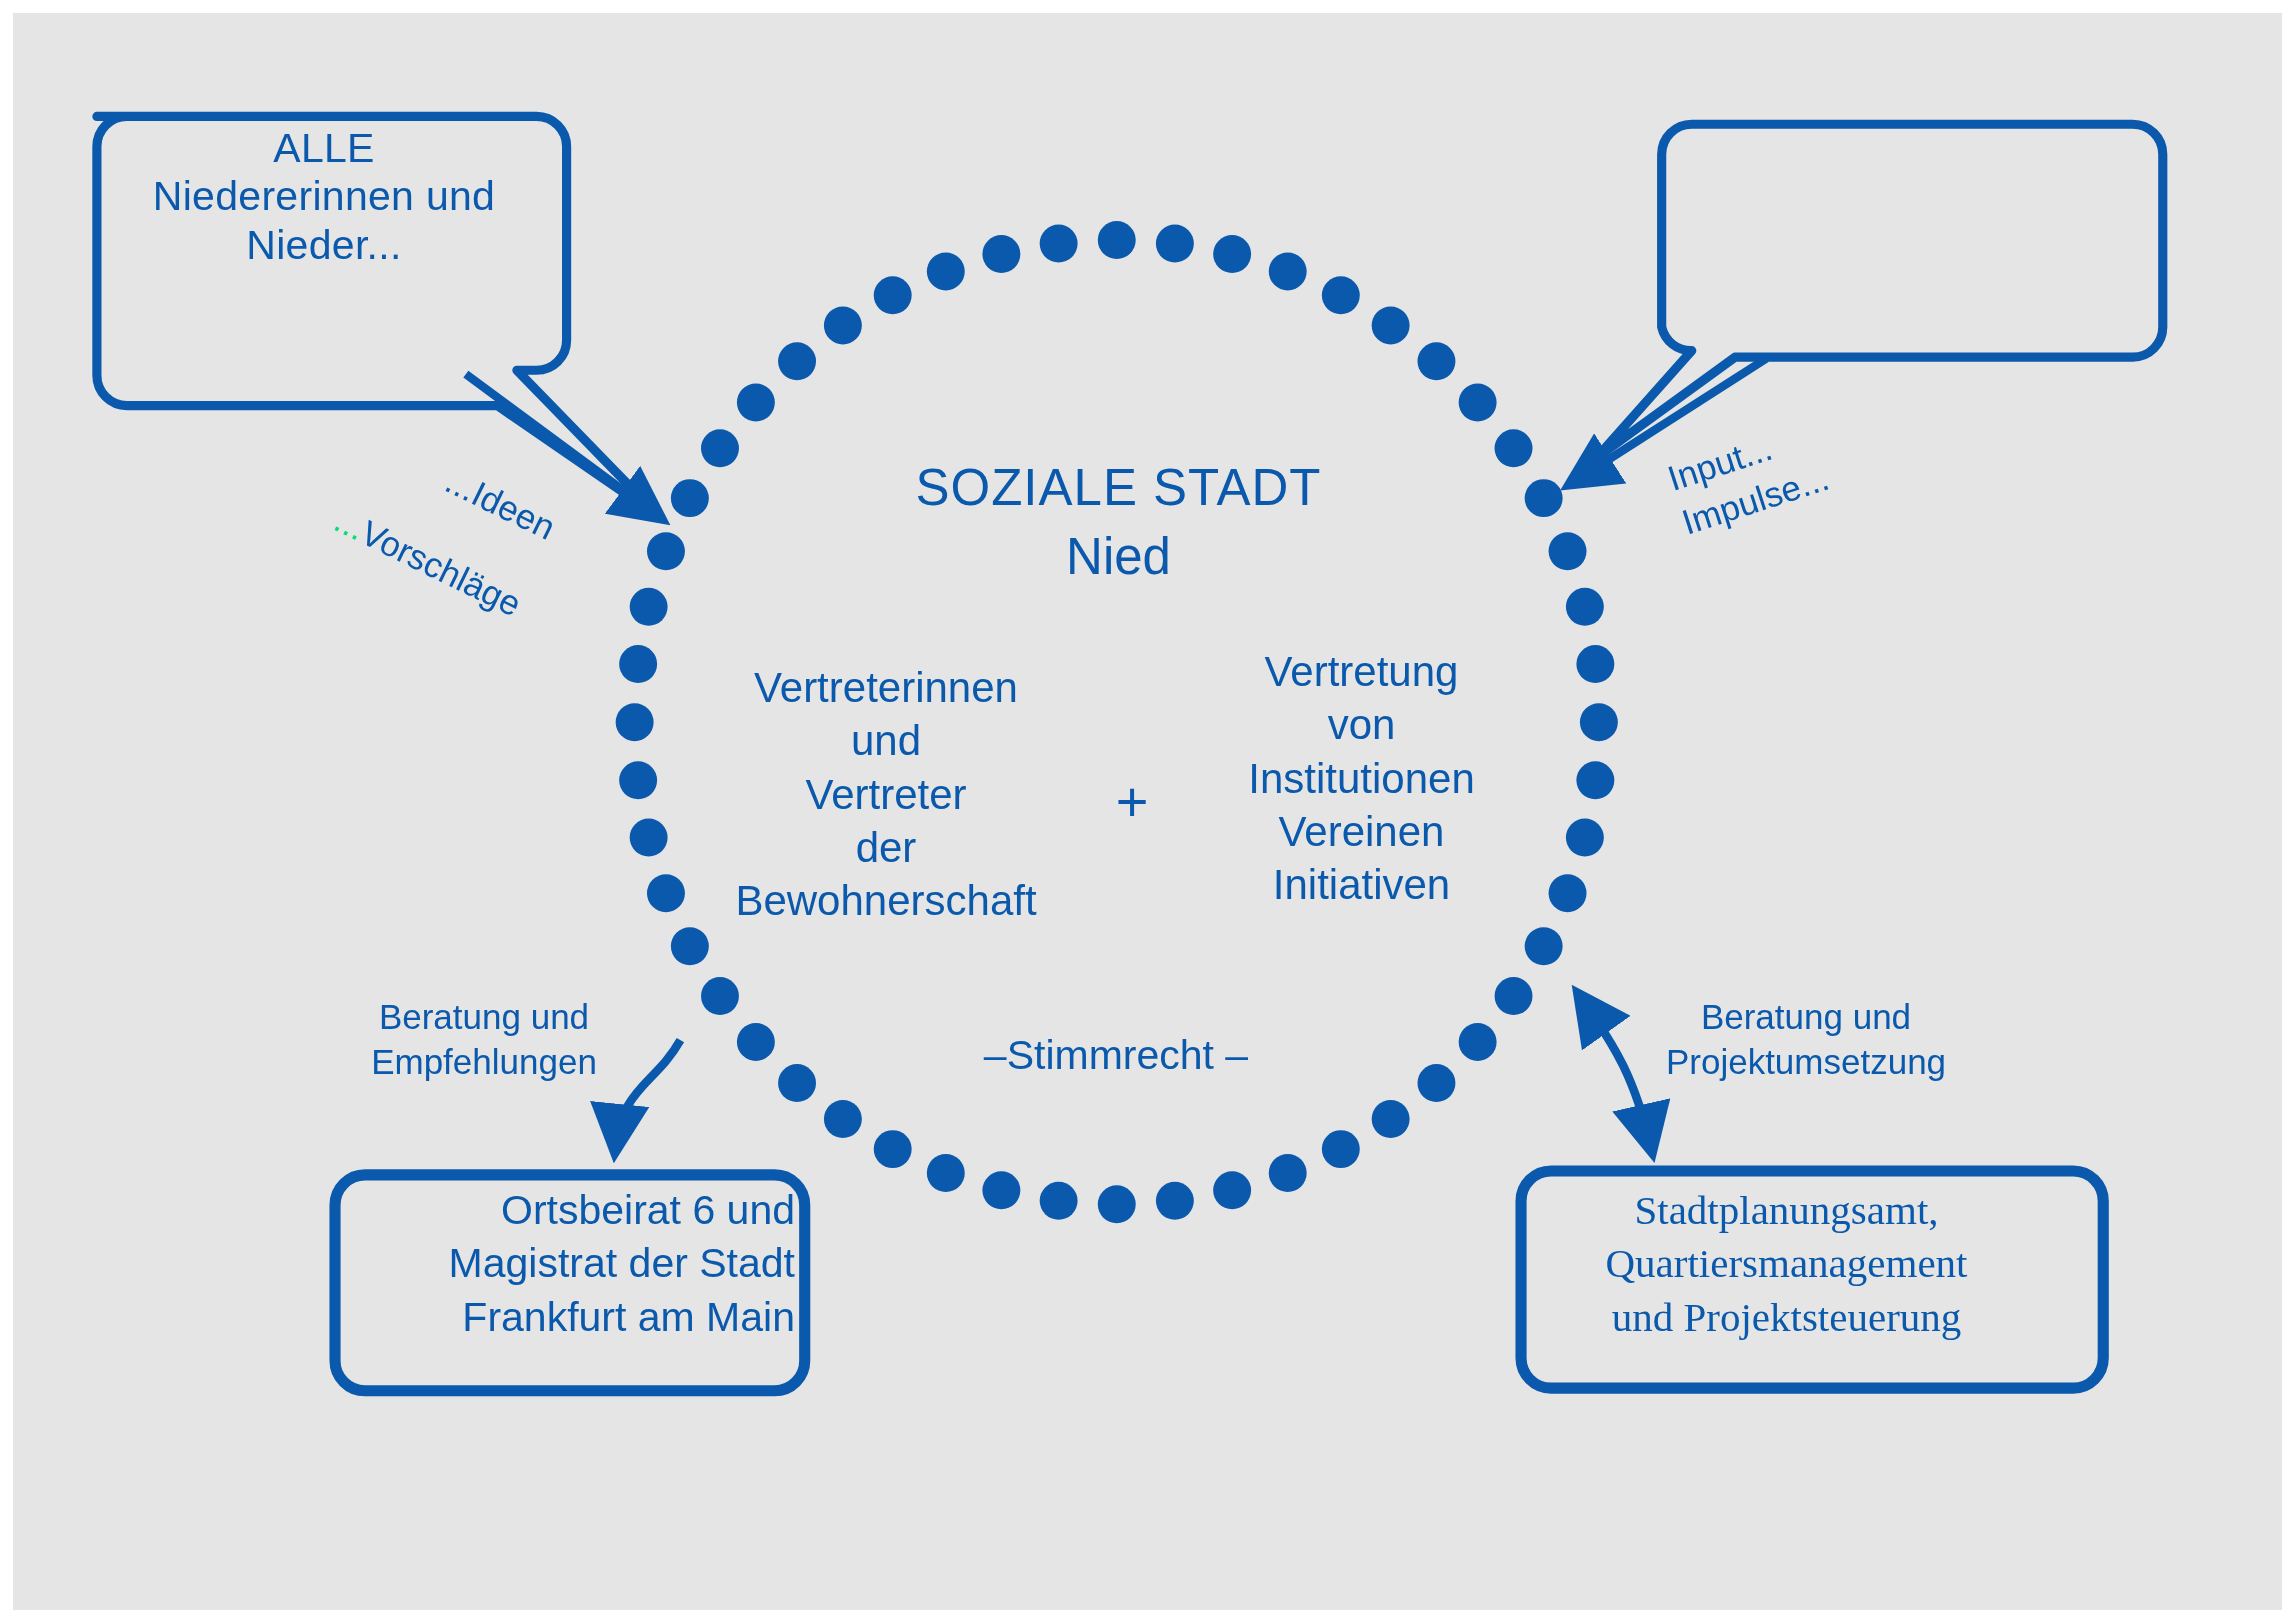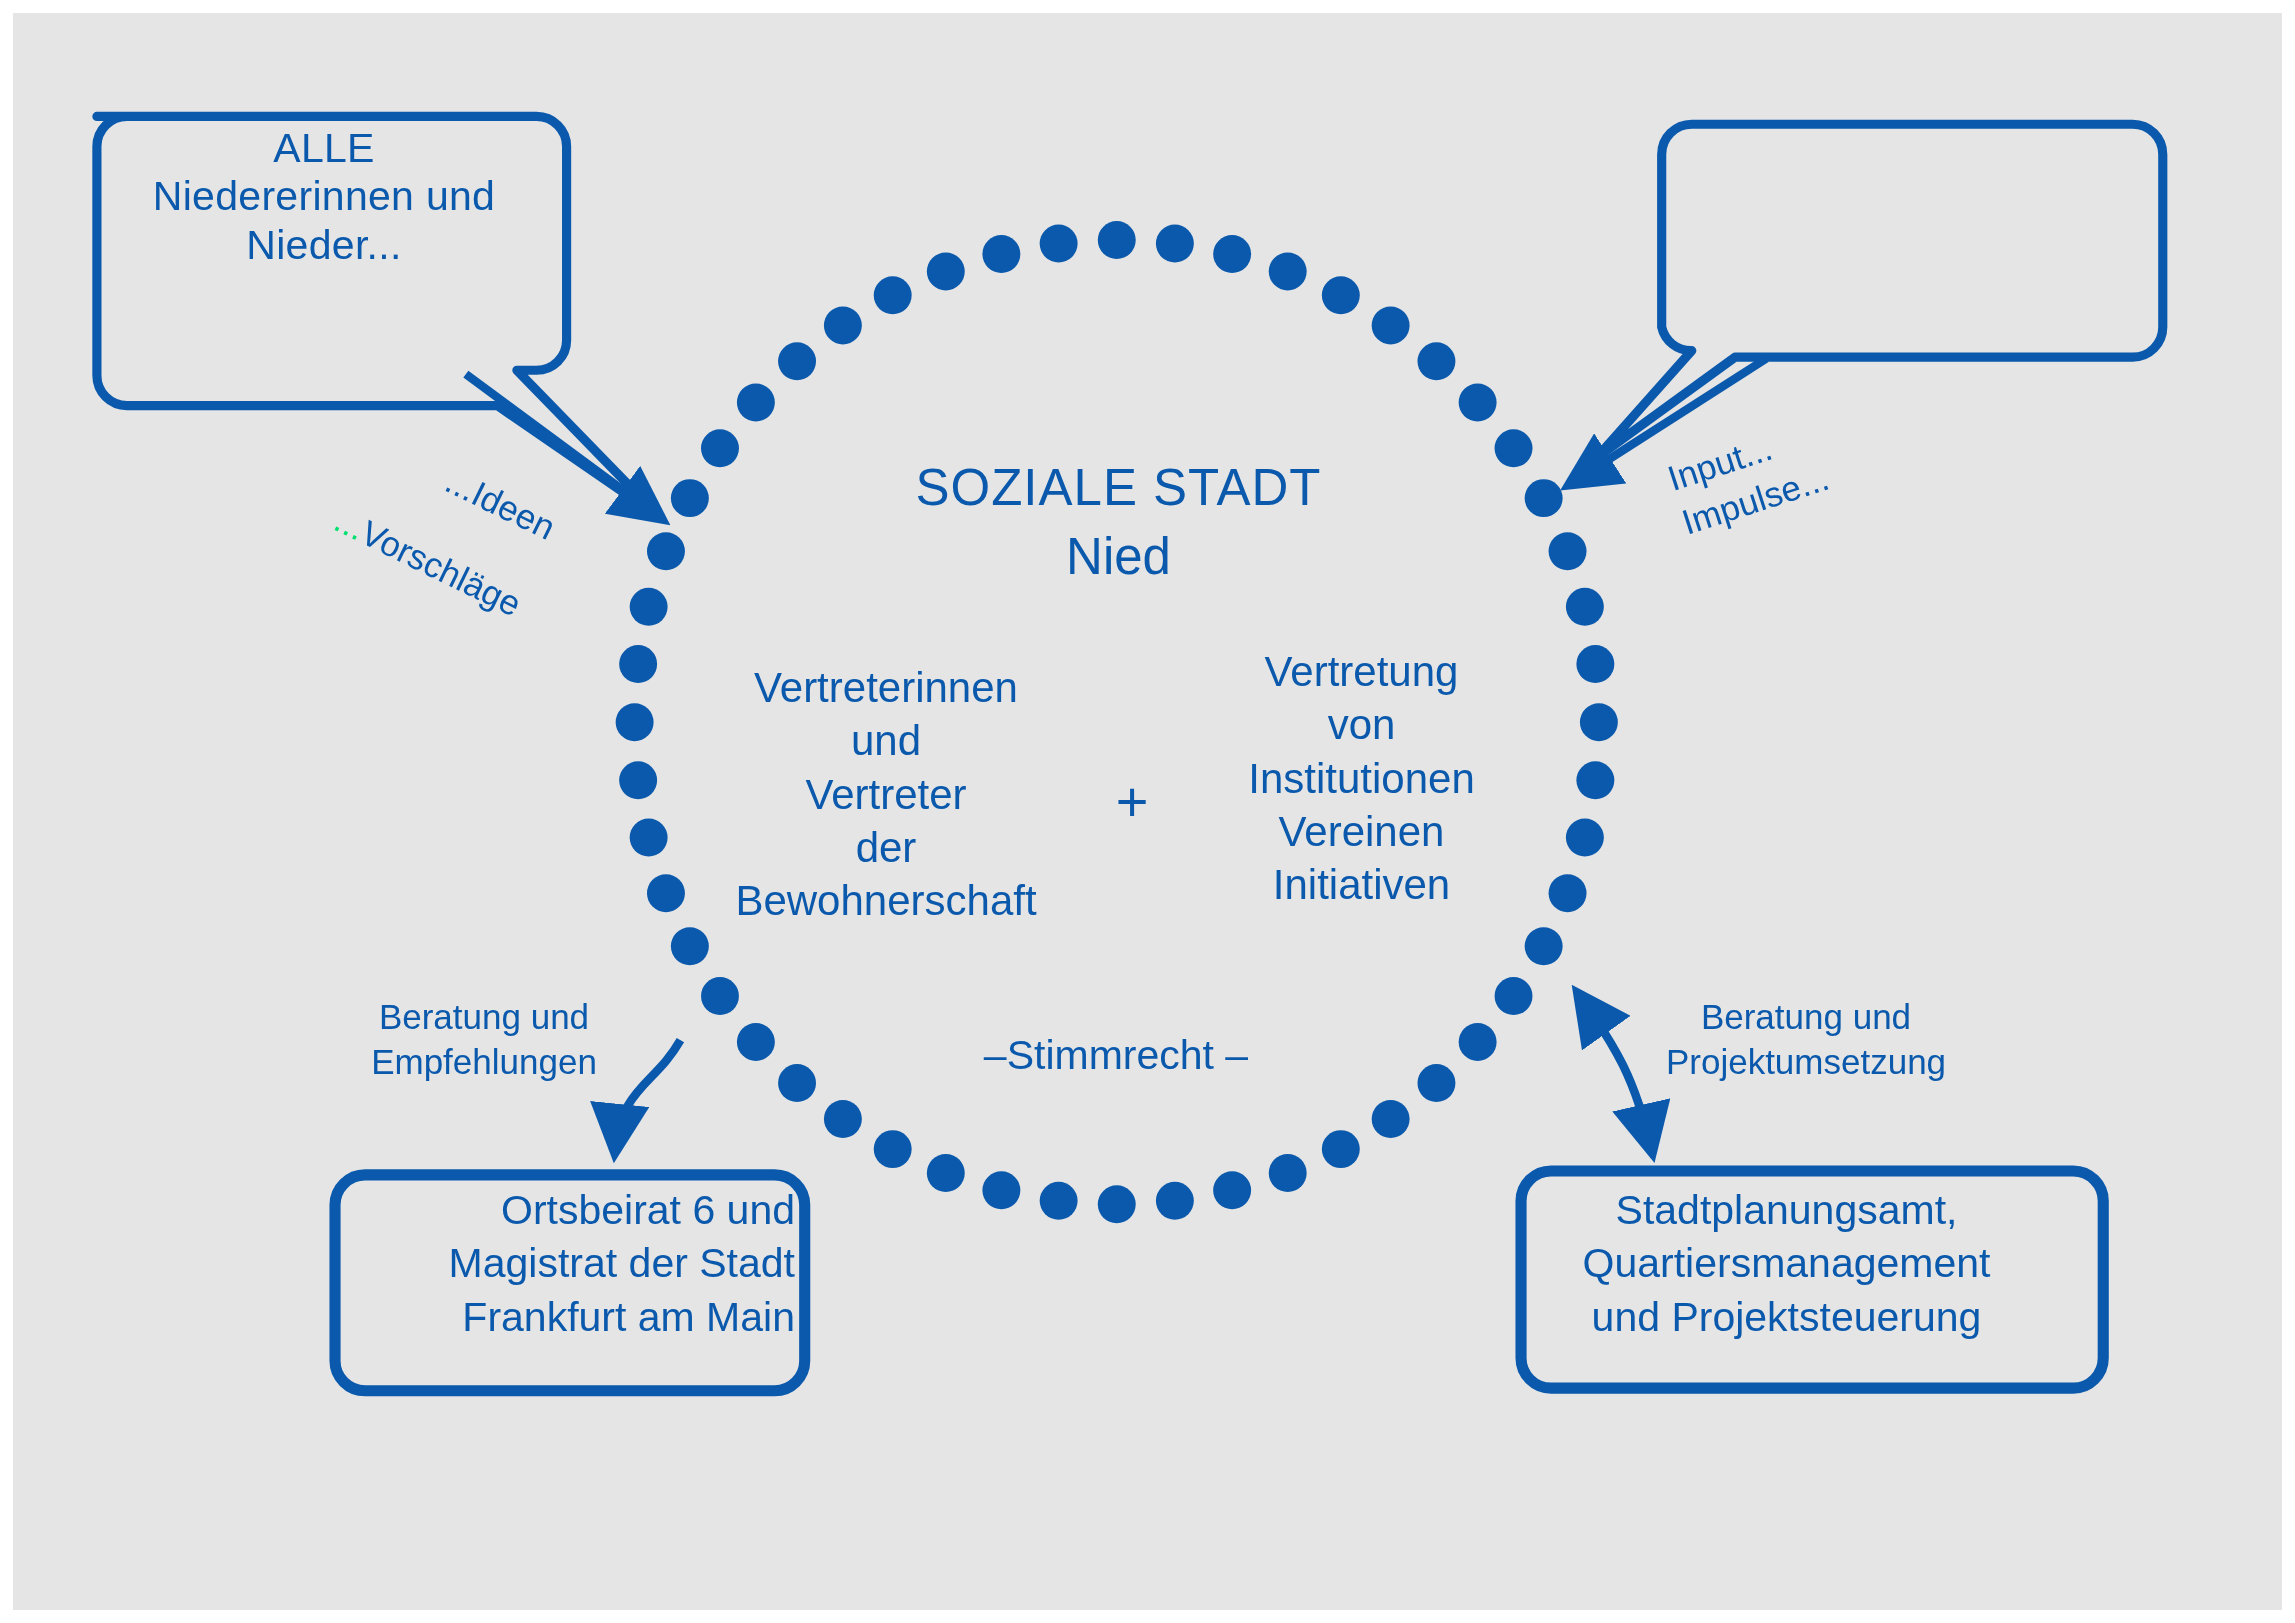--- a/index.html
+++ b/index.html
@@ -107,21 +107,21 @@
   }
   .green-dot {
     color: #00e06e;
   }
 
   .box-text {
     font-size: 41px;
     line-height: 1.3;
   }
   #box-bl-text { left: 337px;  top: 1184px; width: 458px; text-align: right; }
-  #box-br-text { left: 1505px; top: 1184px; width: 563px; }
+  #box-br-text { left: 1505px; top: 1184px; width: 563px; font-family: Liberation Serif, serif; }
 </style>
 </head>
 <body>
 
 <div id="stage">
   <div id="canvas"></div>
 
   <svg class="layer" viewBox="0 0 3508 2481">
     <defs>
       <marker id="arrowFilled" markerWidth="7" markerHeight="7" refX="5.6" refY="3.5" orient="auto" markerUnits="strokeWidth">

